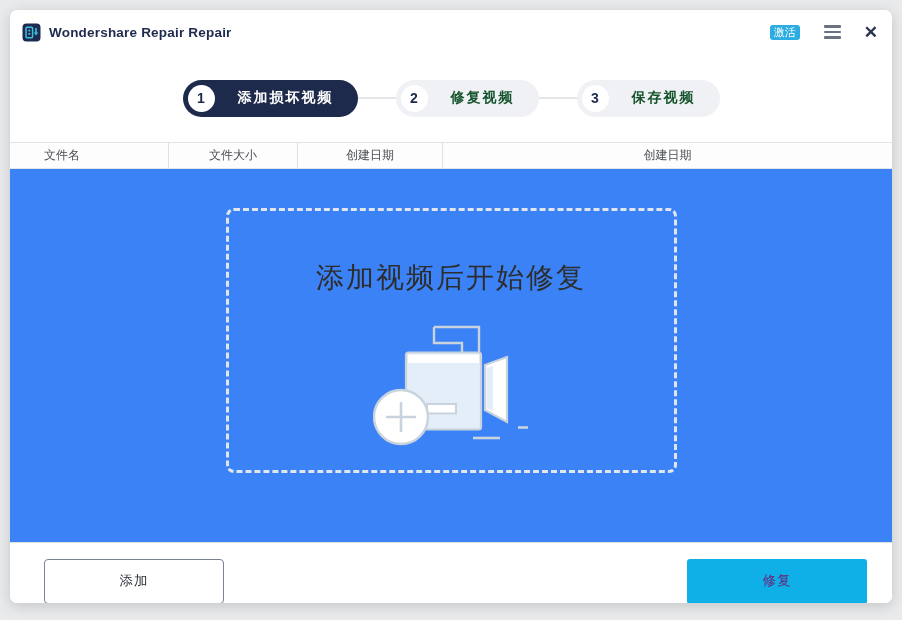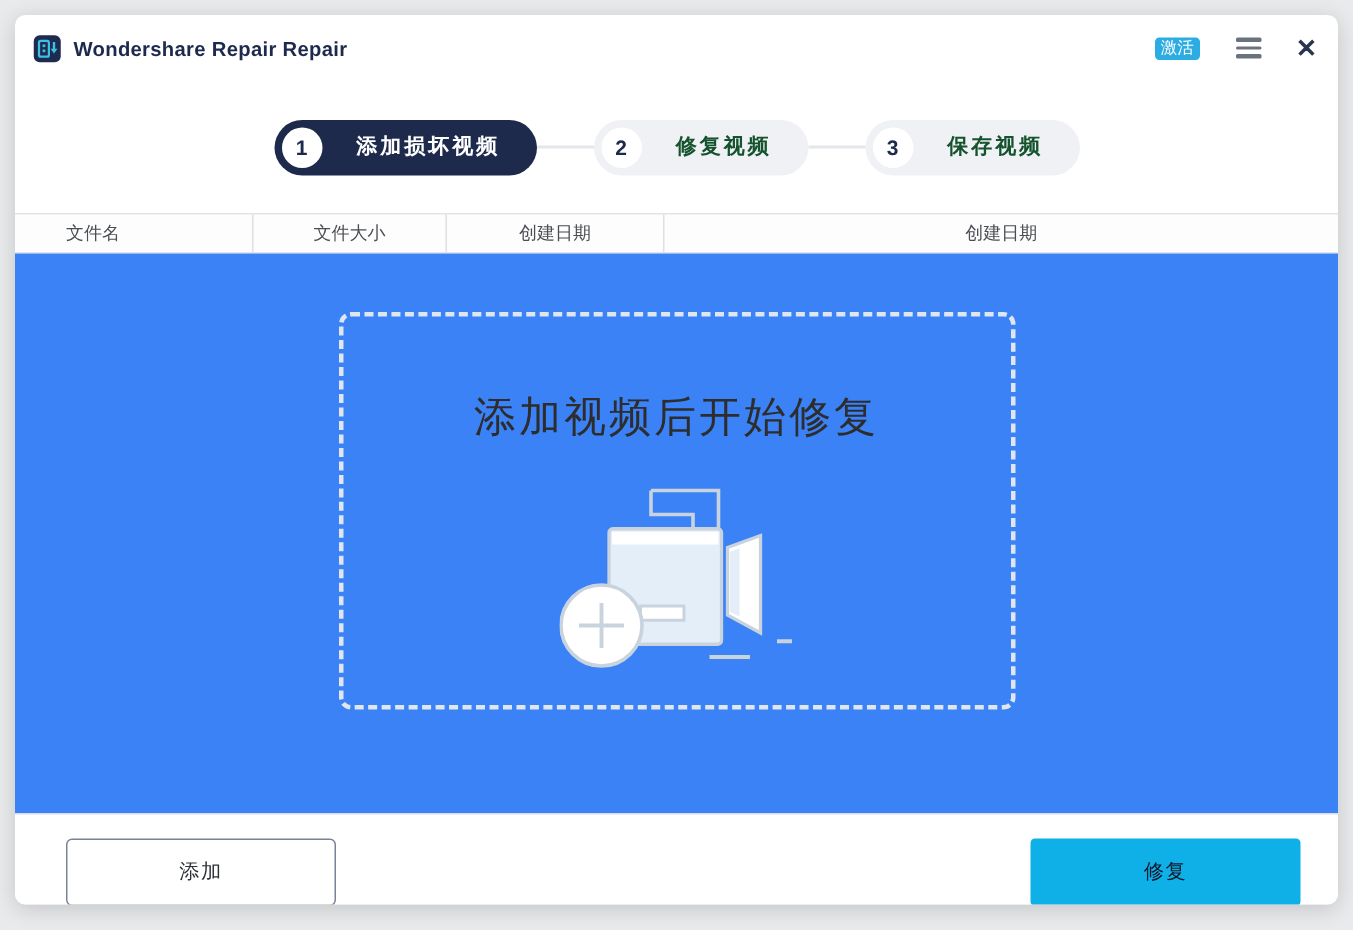--- a/index.html
+++ b/index.html
@@ -137,21 +137,21 @@
   }
   .btn-add {
     background:#ffffff;
     border:1px solid #7b8294;
     border-radius:4px;
     color:#2e3238;
   }
   .btn-repair {
     background:#0fb0e8;
     border:none; border-radius:3px;
-    color:#0f172a;
+    color:#701a75;
     margin-left:33px;
   }
 </style>
 </head>
 <body>
 
 <div class="window">
 
   <div class="titlebar">
     <div class="logo-box">

